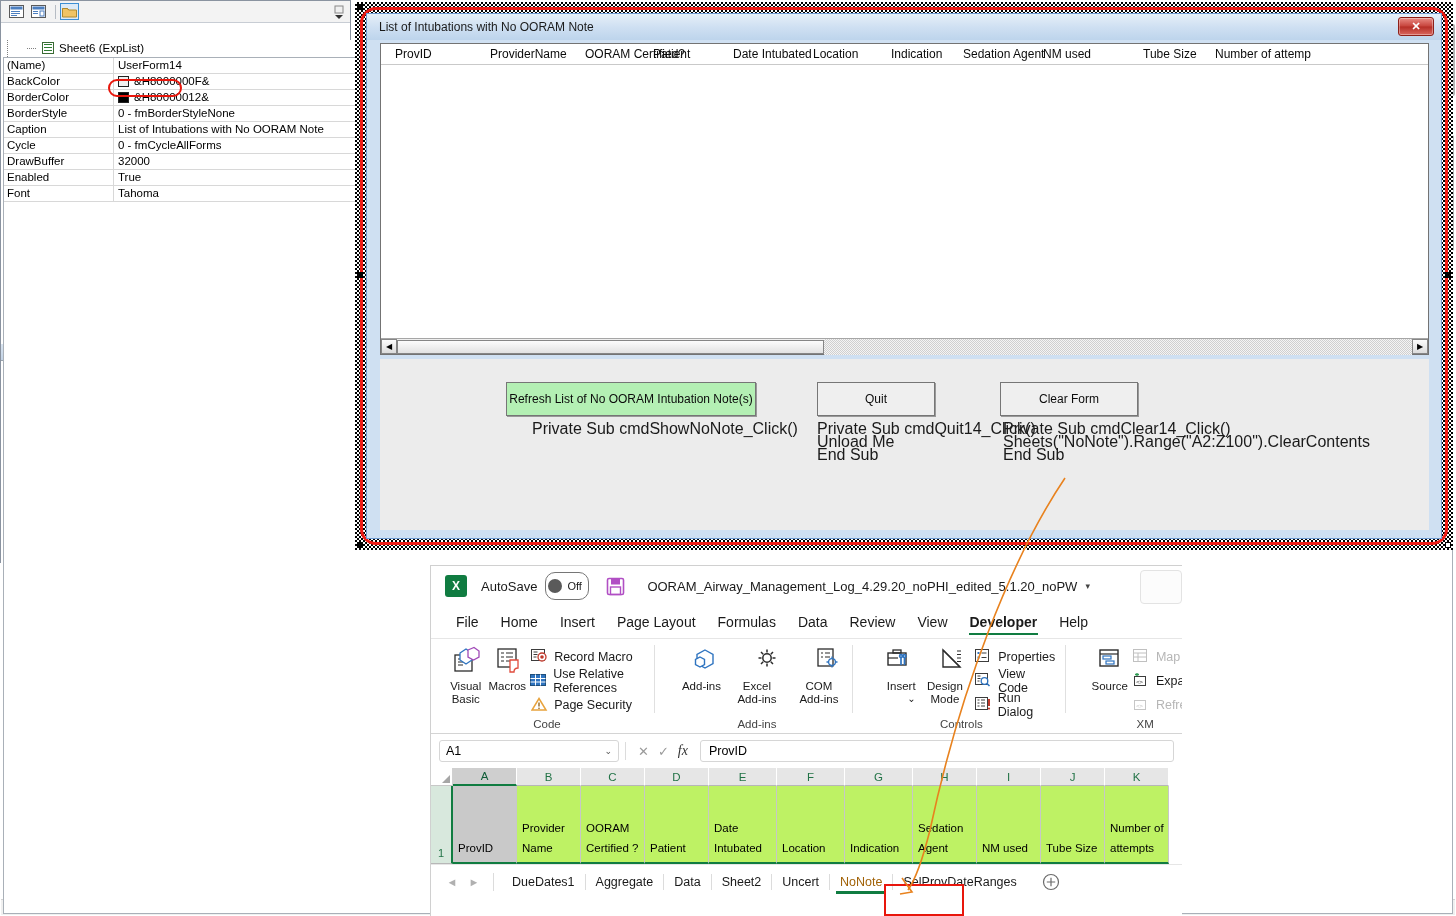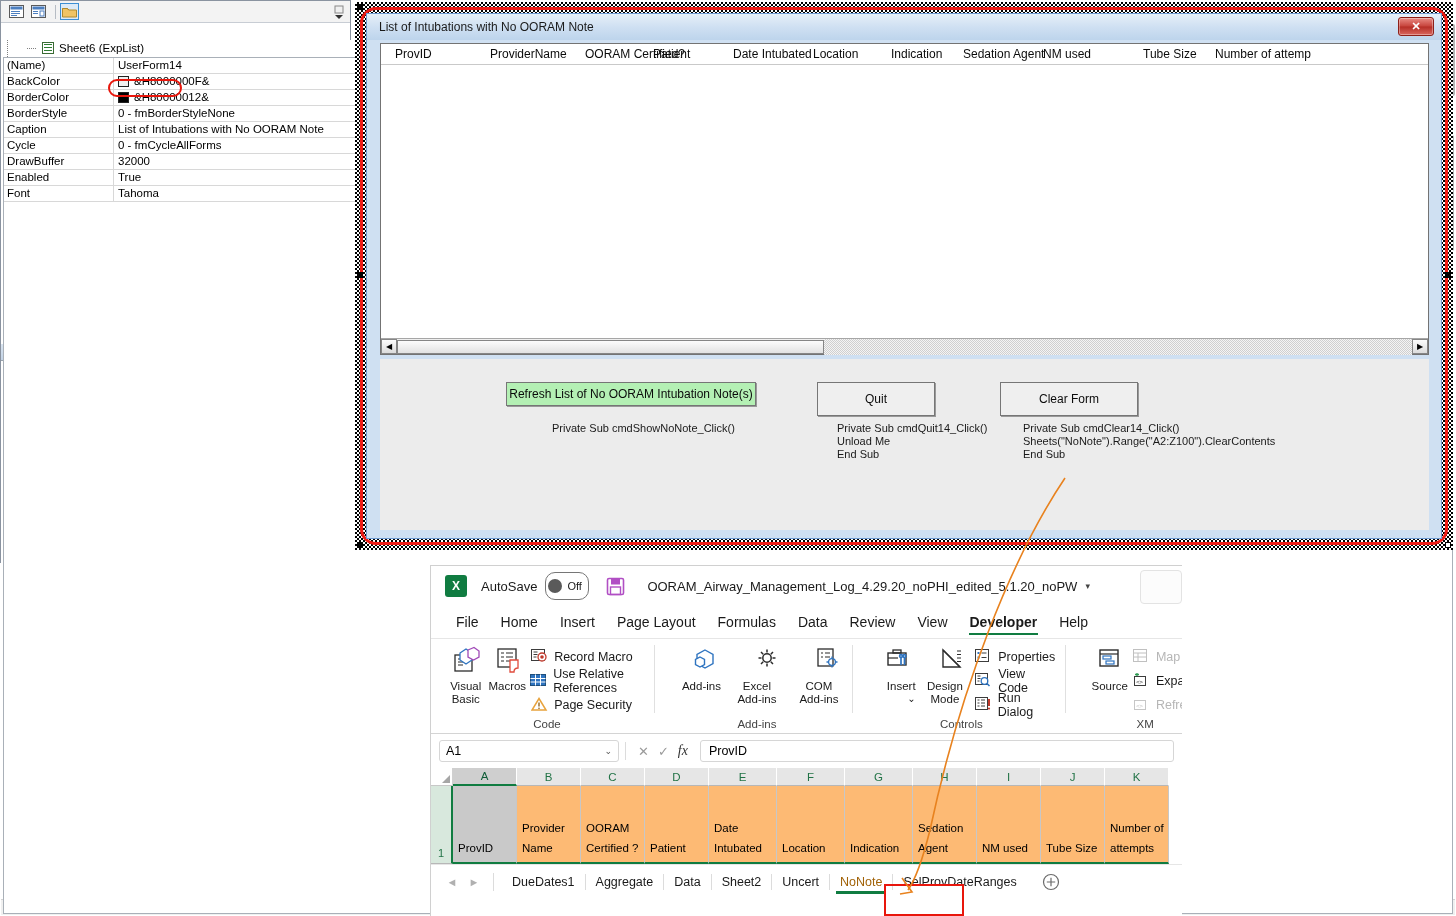--- a/index.html
+++ b/index.html
@@ -208,21 +208,21 @@
   }
   .vbtn{
     position:absolute;border:1px solid #767676;
     background:#efefef;
     display:flex;align-items:center;justify-content:center;
     font-size:12px;color:#0b0b0b;
     box-shadow: 1px 1px 0 rgba(0,0,0,.35);
   }
   .vbtn.green{background:#b4f0b4;}
   .codetext{
-    position:absolute;font-size:11px;color:#1a1a1a;line-height:13px;white-space:pre;margin-left:20px;
+    position:absolute;font-size:16px;color:#1a1a1a;line-height:13px;white-space:pre;
   }
   .grab{position:absolute;width:6px;height:6px;background:#000;}
 
   
   #pointer-svg{position:absolute;left:0;top:0;width:1456px;height:916px;pointer-events:none;}
 
   
   #excel{
     position:absolute;left:430px;top:565px;width:752px;height:351px;
     background:#fff;border:1px solid #d0d0d0;border-bottom:none;border-right:none;
@@ -285,21 +285,21 @@
   .corner::after{content:"";position:absolute;right:2px;bottom:2px;border-style:solid;border-width:0 0 8px 8px;border-color:transparent transparent #a6a6a6 transparent;}
   .chcell{
     border-right:1px solid #fff;border-bottom:1px solid #b7b7b7;background:#e6e6e6;
     display:flex;align-items:center;justify-content:center;font-size:11.5px;color:#217346;
   }
   .chcell.sel{background:#cfcfcf;color:#0e5c36;border-bottom:2px solid #107c41;}
 
   .gridrow{display:flex;height:78px;}
   .rowhead{width:22px;background:#d8e8dd;border-right:2px solid #107c41;border-bottom:1px solid #b7b7b7;display:flex;align-items:flex-end;justify-content:center;font-size:11px;color:#217346;padding-bottom:4px;}
   .gcell{
-    border-right:1px solid #c7c7c7;border-bottom:2px solid #107c41;background:#fdba74;
+    border-right:1px solid #c7c7c7;border-bottom:2px solid #107c41;background:#bef264;
     font-size:11.5px;color:#000;padding:4px 4px 4px 5px;display:flex;align-items:flex-end;
     line-height:20px;overflow:hidden;
   }
   .gcell.first{background:#c9c9c9;}
   .gcell .wrap{white-space:normal;word-break:break-word;}
 
   .sheetbar{height:34px;display:flex;align-items:center;background:#fff;border-top:1px solid #e6e6e6;padding-left:10px;}
   .navarrow{width:22px;height:22px;display:flex;align-items:center;justify-content:center;color:#b0b0b0;font-size:11px;}
   .sb-div{width:1px;height:18px;background:#dcdcdc;margin:0 8px;}
   .stab{
@@ -621,21 +621,21 @@
           </div>
         <div class="lb-hscroll">
           <div class="sb-arrow">◀</div>
           <div class="sb-thumb" style="width:427px;"></div>
           <div class="sb-track"></div>
           <div class="sb-arrow">▶</div>
         </div>
       </div>
 
       <div class="canvas">
-        <div class="vbtn green" style="left:126px; top:23px; width:250px; height:24px;">Refresh List of No OORAM Intubation Note(s)</div>
+        <div class="vbtn green" style="left:126px; top:23px; width:250px; height:34px;">Refresh List of No OORAM Intubation Note(s)</div>
         <div class="codetext" style="left:152px; top:63px;">Private Sub cmdShowNoNote_Click()</div>
 
         <div class="vbtn" style="left:437px; top:23px; width:118px; height:34px;">Quit</div>
         <div class="codetext" style="left:437px; top:63px;">Private Sub cmdQuit14_Click()
 Unload Me
 End Sub</div>
 
         <div class="vbtn" style="left:620px; top:23px; width:138px; height:34px;">Clear Form</div>
         <div class="codetext" style="left:623px; top:63px;">Private Sub cmdClear14_Click()
 Sheets("NoNote").Range("A2:Z100").ClearContents

